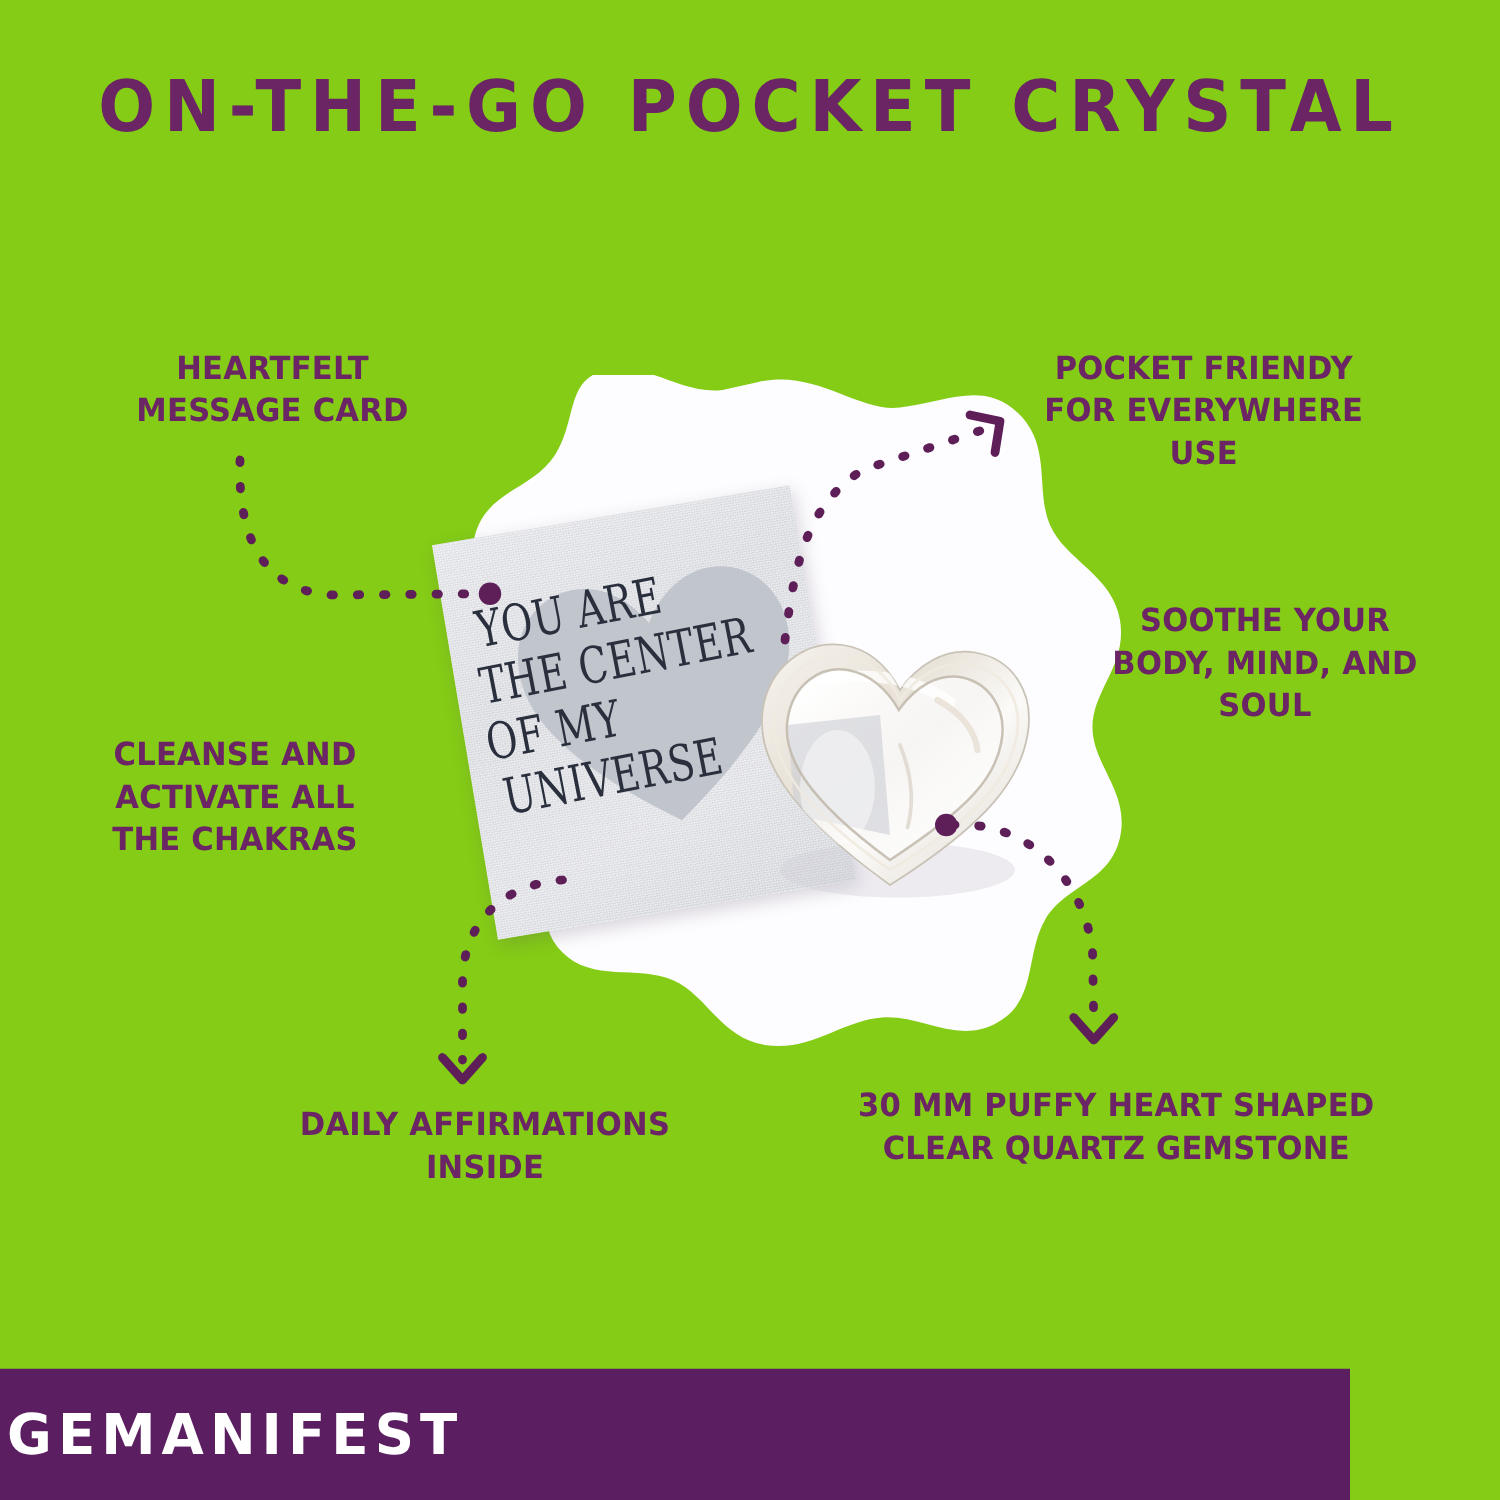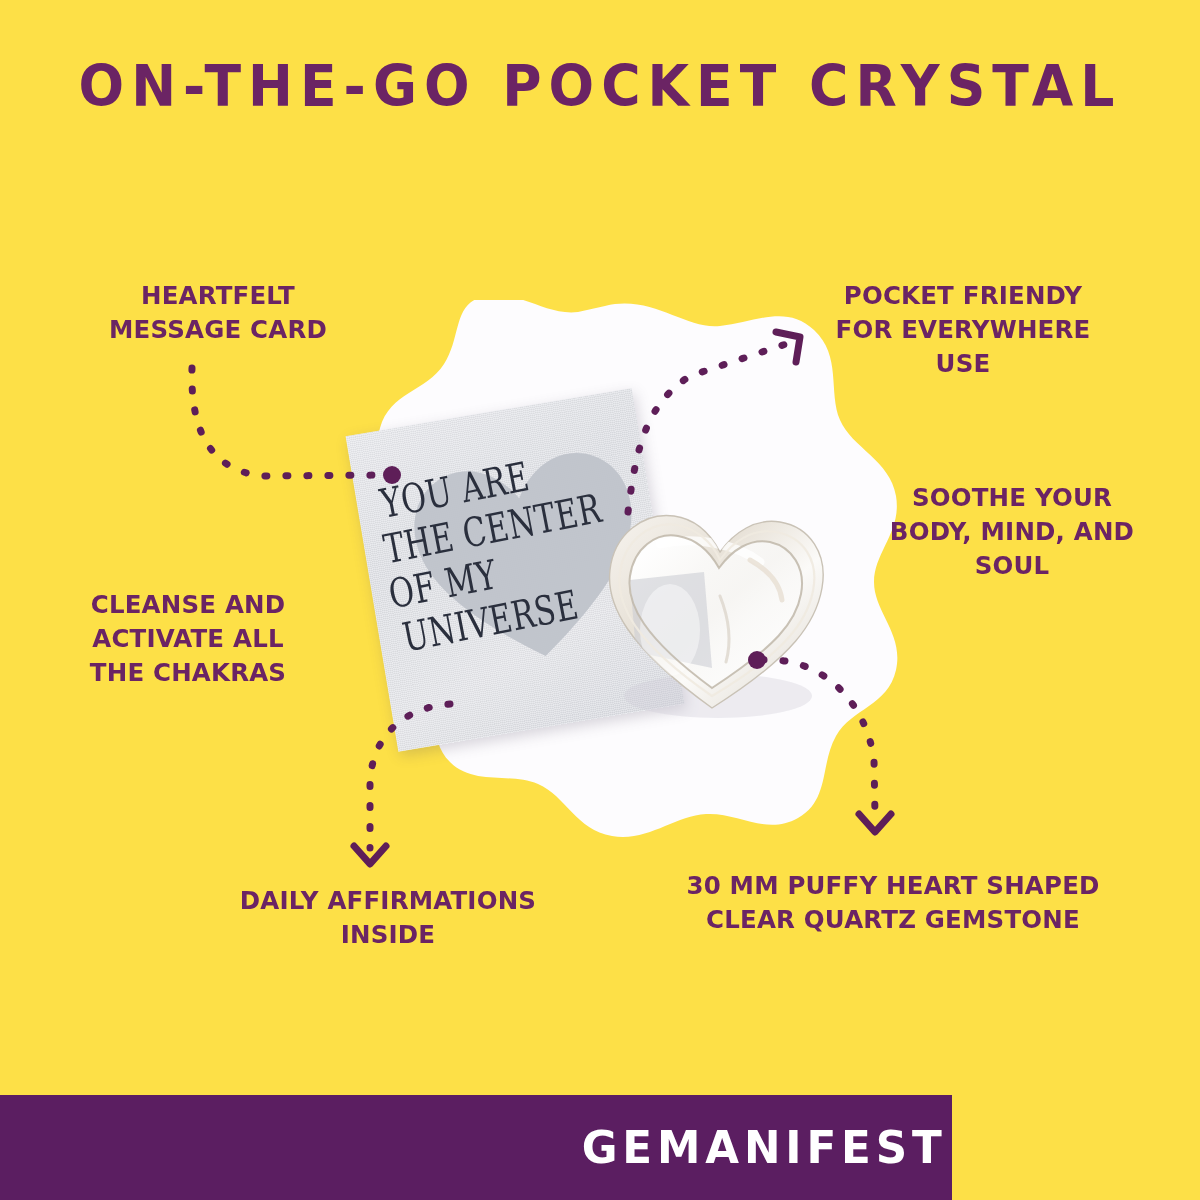--- a/index.html
+++ b/index.html
@@ -8,21 +8,21 @@
     background: #ffffff;
   }
   body {
     font-family: "Liberation Sans", sans-serif;
   }
 
   #poster {
     position: relative;
     width: 1200px;
     height: 1200px;
-    background: #fde047;
+    background: #84cc16;
     overflow: hidden;
   }
 
   
   .title {
     position: absolute;
     top: 58px;
     left: 0;
     width: 1200px;
     text-align: center;
@@ -143,26 +143,26 @@
     width: 1200px;
     height: 1200px;
     pointer-events: none;
   }
 
   
   .footer {
     position: absolute;
     left: 0;
     bottom: 0;
-    width: 952px;
+    width: 1080px;
     height: 105px;
     background: #5B1E61;
     display: flex;
     align-items: center;
-    justify-content: flex-end;
+    justify-content: flex-start;
   }
   .brand {
     color: #FFFFFF;
     font-family: "DejaVu Sans", sans-serif;
     font-weight: 700;
     font-size: 45px;
     letter-spacing: 5px;
     transform: scaleX(0.97);
   }
 </style>

